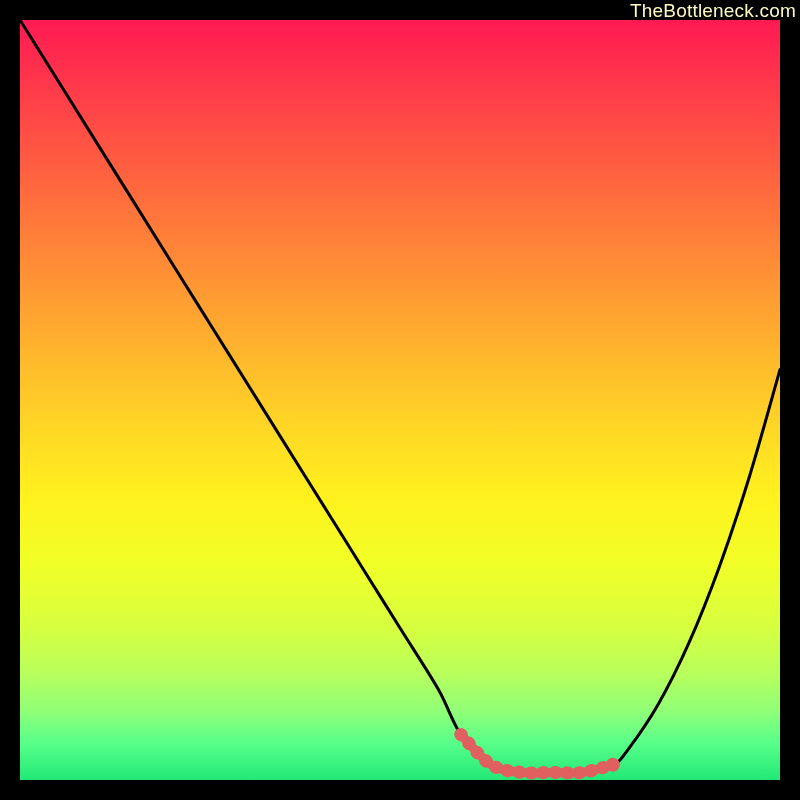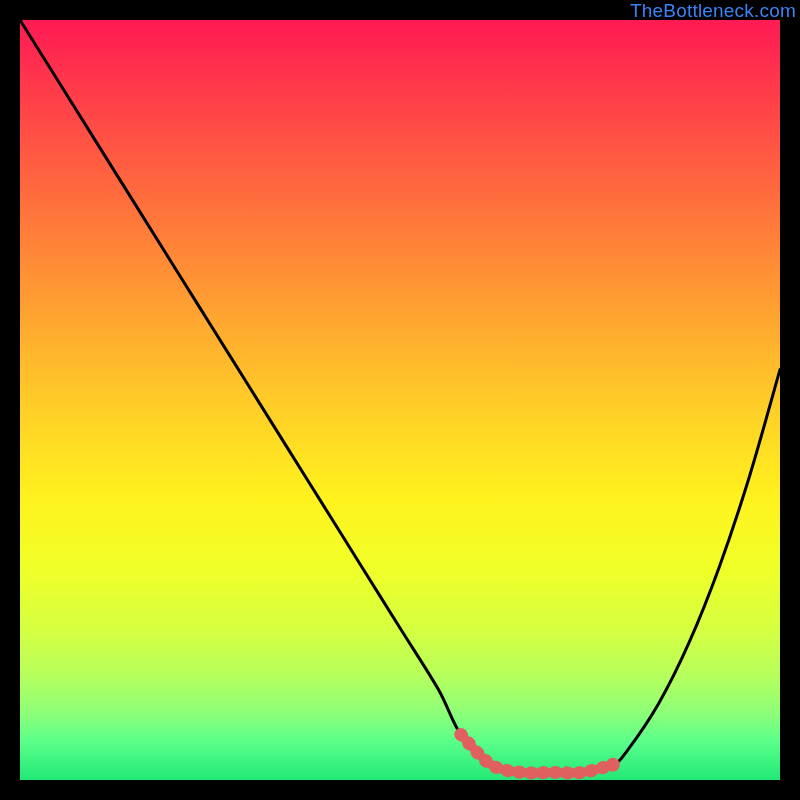--- a/index.html
+++ b/index.html
@@ -50,21 +50,21 @@
   svg.curve {
     position: absolute;
     left: 0; top: 0;
     width: 760px;
     height: 760px;
   }
   .watermark {
     position: absolute;
     top: 0;
     right: 4px;
-    color: #3b82f6;
+    color: #fef9c3;
     font-family: Arial, Helvetica, sans-serif;
     font-size: 19px;
     letter-spacing: 0.2px;
     user-select: none;
   }
 </style>
 </head>
 <body>
 
 <div class="frame">

